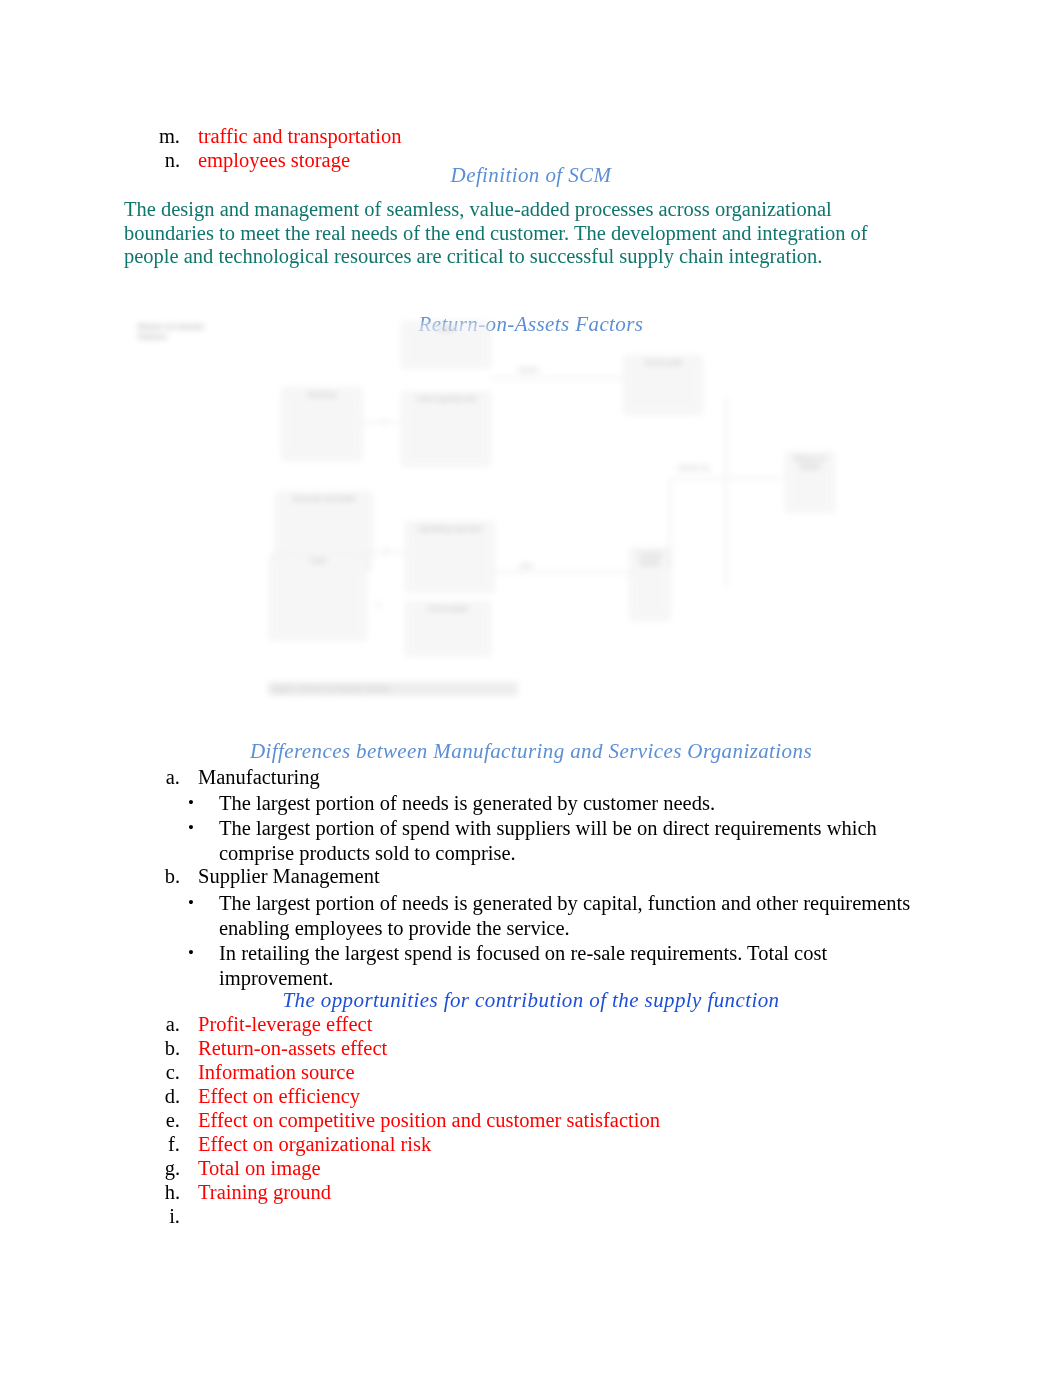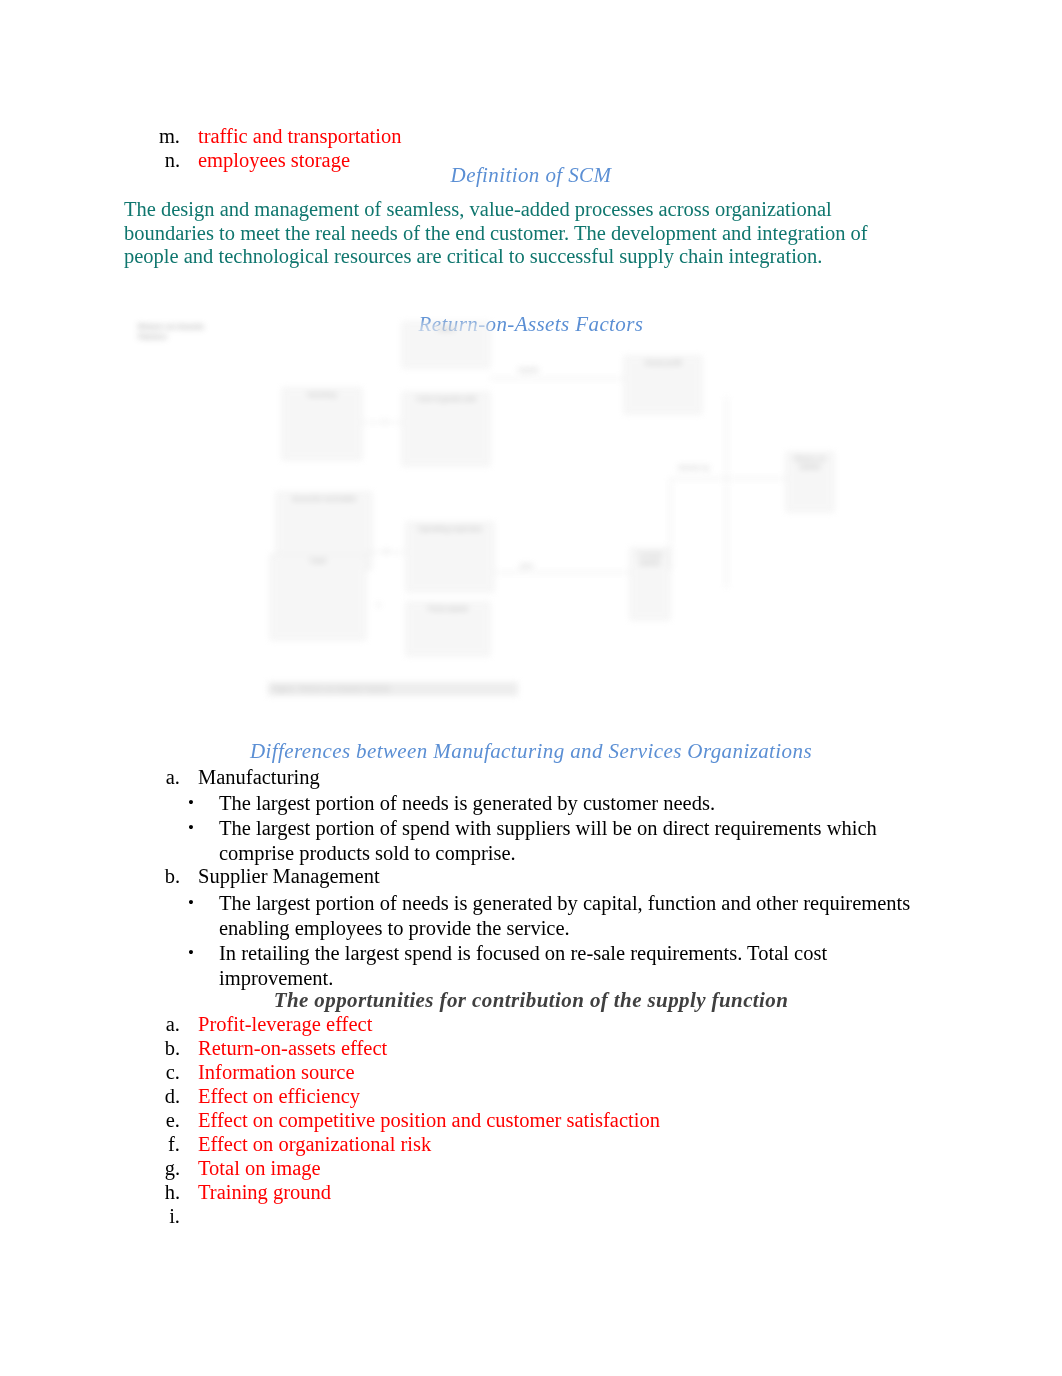--- a/index.html
+++ b/index.html
@@ -37,21 +37,21 @@
   .heading-center {
     position: absolute;
     width: 100%;
     left: 0;
     text-align: center;
     font-style: italic;
     font-size: 21px;
     letter-spacing: 0.4px;
   }
   .heading-blue { color: #5B8FD4; }
-  .heading-red  { color: #404040; font-weight: bold; }
+  .heading-red  { color: #1d4ed8; }
 
   
   .alpha-list {
     position: absolute;
     margin: 0;
     padding: 0;
     list-style: none;
   }
   .alpha-item {
     position: relative;

